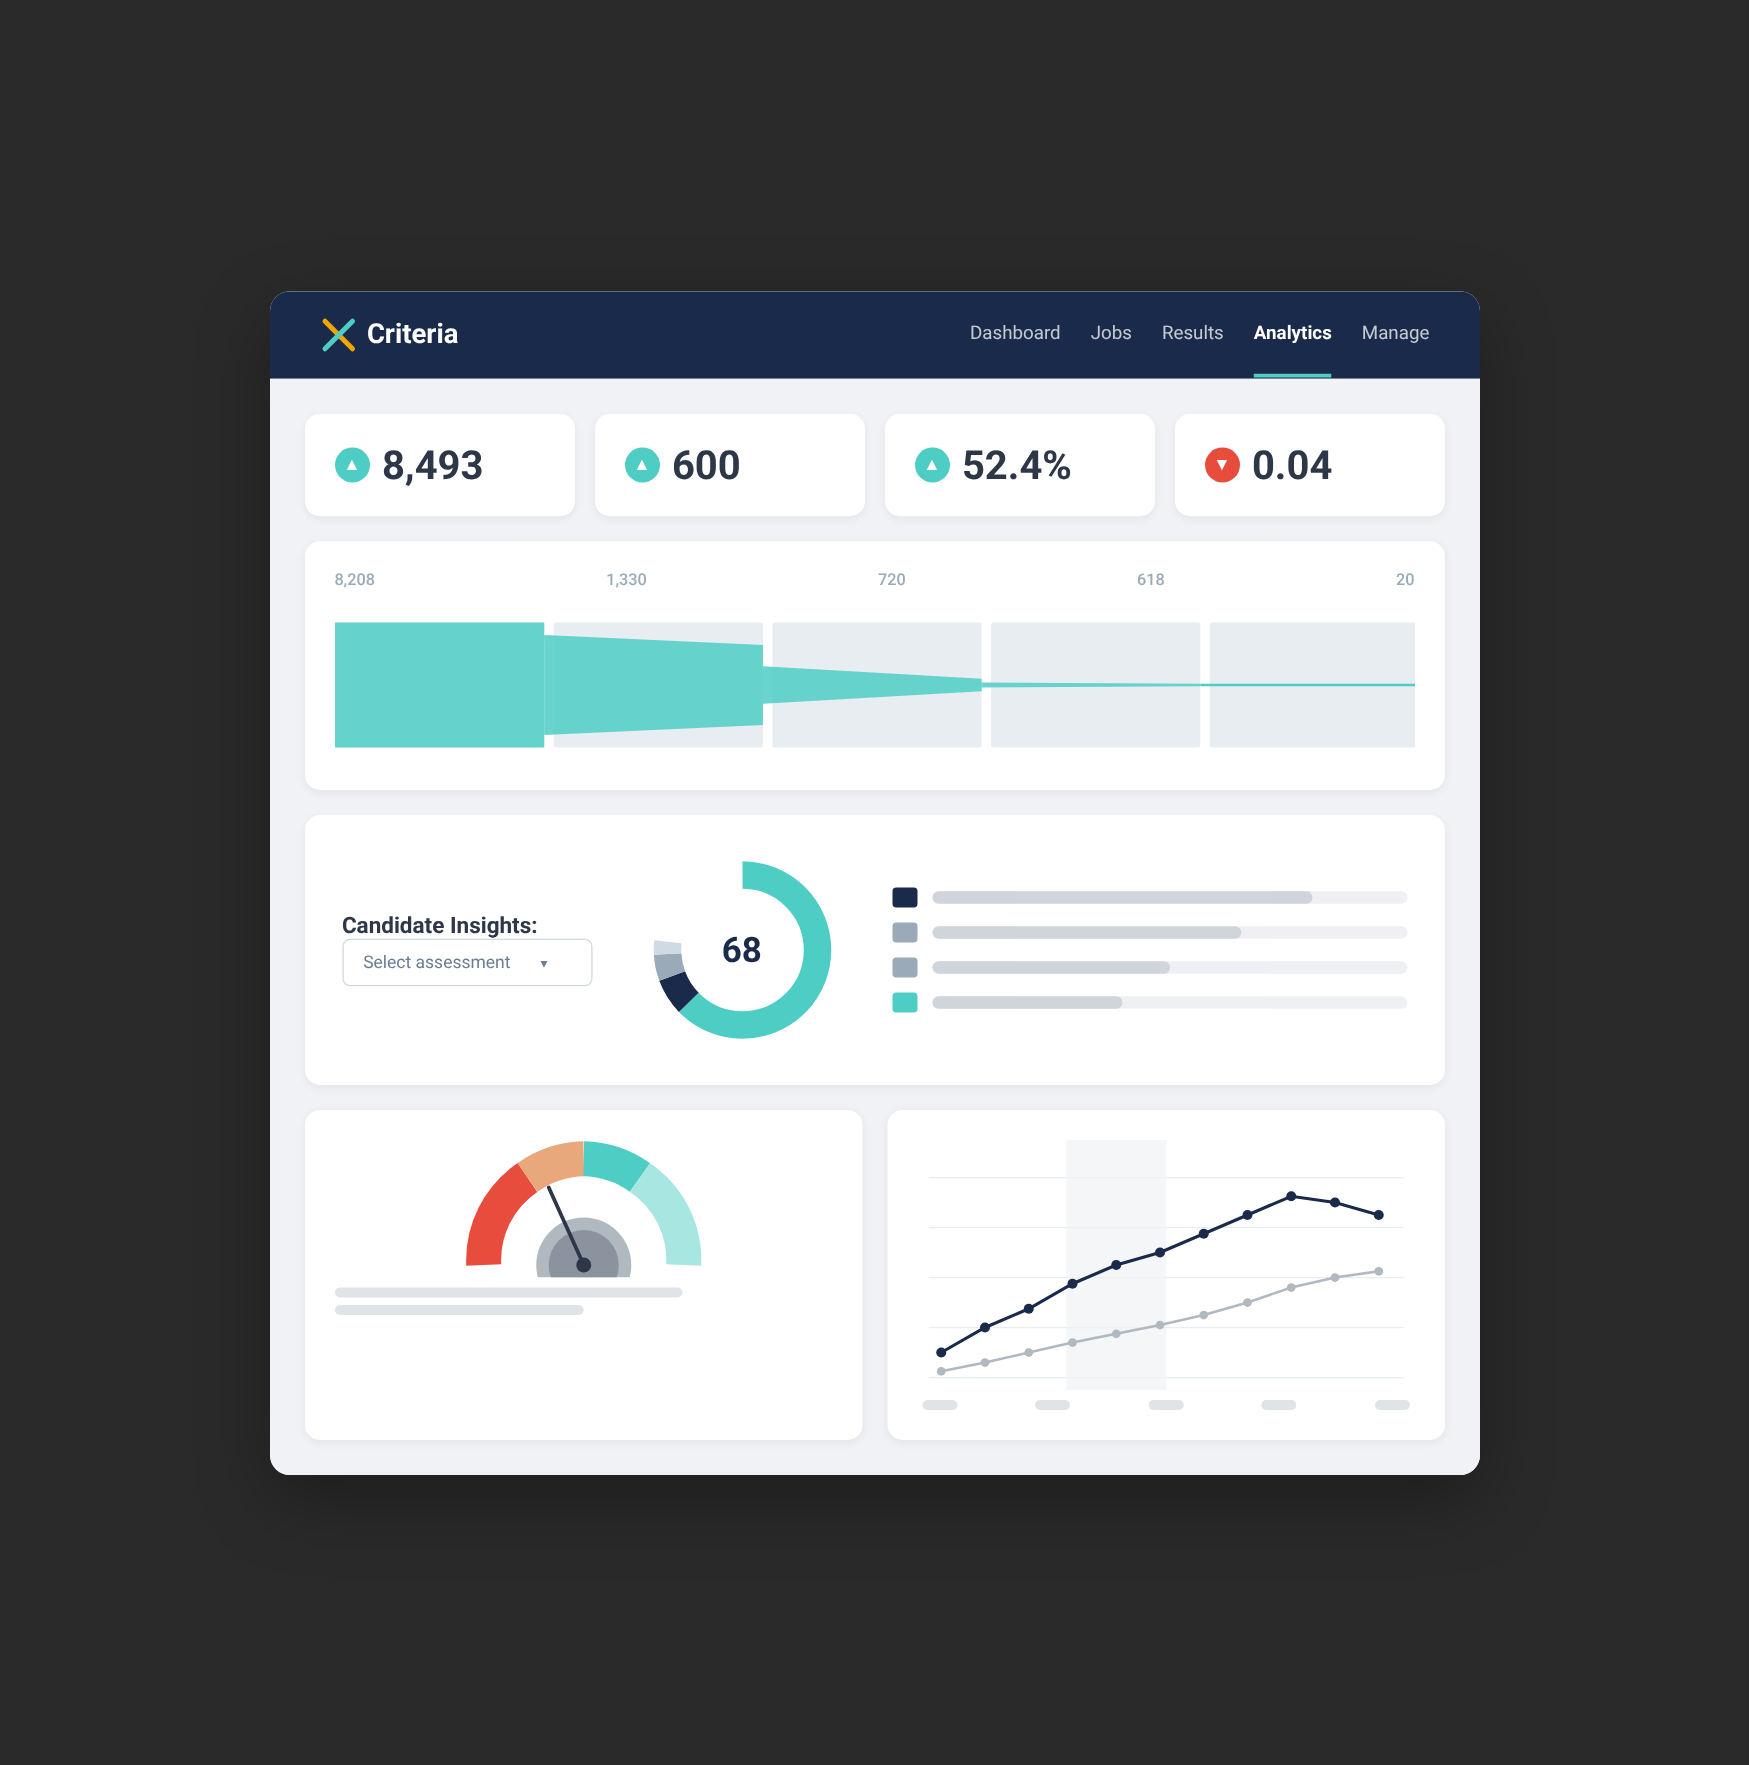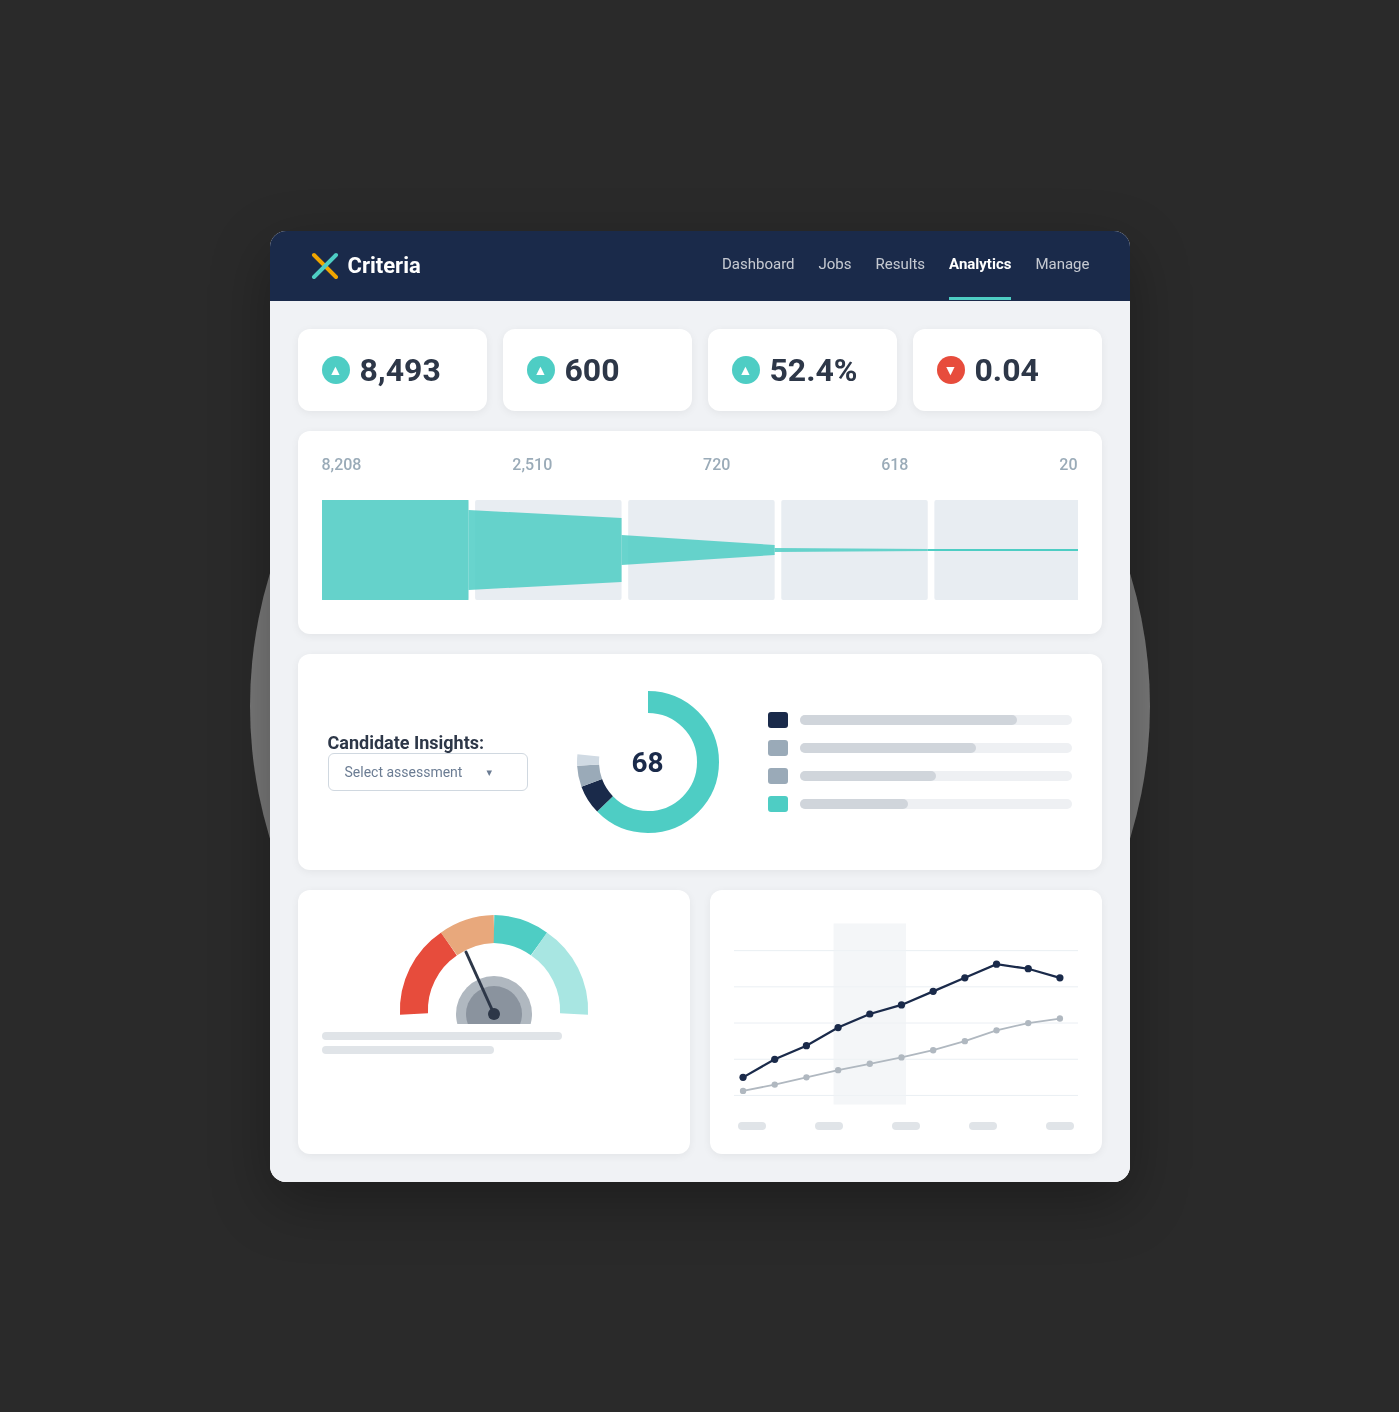--- a/index.html
+++ b/index.html
@@ -31,21 +31,21 @@
       left: 50%;
       transform: translate(-50%, -50%);
       opacity: 0.5;
     }
 
     .app-window {
       position: relative;
       background: #fff;
       border-radius: 16px;
       box-shadow: 0 20px 60px rgba(0,0,0,0.3);
-      width: 860px;
+      width: 968px;
       overflow: hidden;
       z-index: 2;
     }
 
     
     .nav-bar {
       background: #1a2a4a;
       padding: 0 40px;
       height: 70px;
       display: flex;
@@ -154,21 +154,21 @@
       box-shadow: 0 2px 8px rgba(0,0,0,0.06);
     }
 
     .funnel-labels {
       display: flex;
       justify-content: space-between;
       margin-bottom: 16px;
     }
 
     .funnel-label {
-      font-size: 16px;
+      font-size: 13px;
       color: #9aabb8;
       font-weight: 500;
     }
 
     .funnel-chart {
       height: 120px;
       position: relative;
     }
 
     
@@ -339,21 +339,21 @@
         </div>
         <div class="stat-card">
           <div class="stat-icon down">▼</div>
           <span class="stat-value">0.04</span>
         </div>
       </div>
 
       <div class="funnel-card">
         <div class="funnel-labels">
           <span class="funnel-label">8,208</span>
-          <span class="funnel-label">2,510</span>
+          <span class="funnel-label">1,330</span>
           <span class="funnel-label">720</span>
           <span class="funnel-label">618</span>
           <span class="funnel-label">20</span>
         </div>
         <div class="funnel-chart">
           <svg width="100%" height="120" viewBox="0 0 800 120" preserveAspectRatio="none">
 
             <rect x="0" y="10" width="155" height="100" fill="#e8edf2" rx="2"></rect>
             <rect x="162" y="10" width="155" height="100" fill="#e8edf2" rx="2"></rect>
             <rect x="324" y="10" width="155" height="100" fill="#e8edf2" rx="2"></rect>

